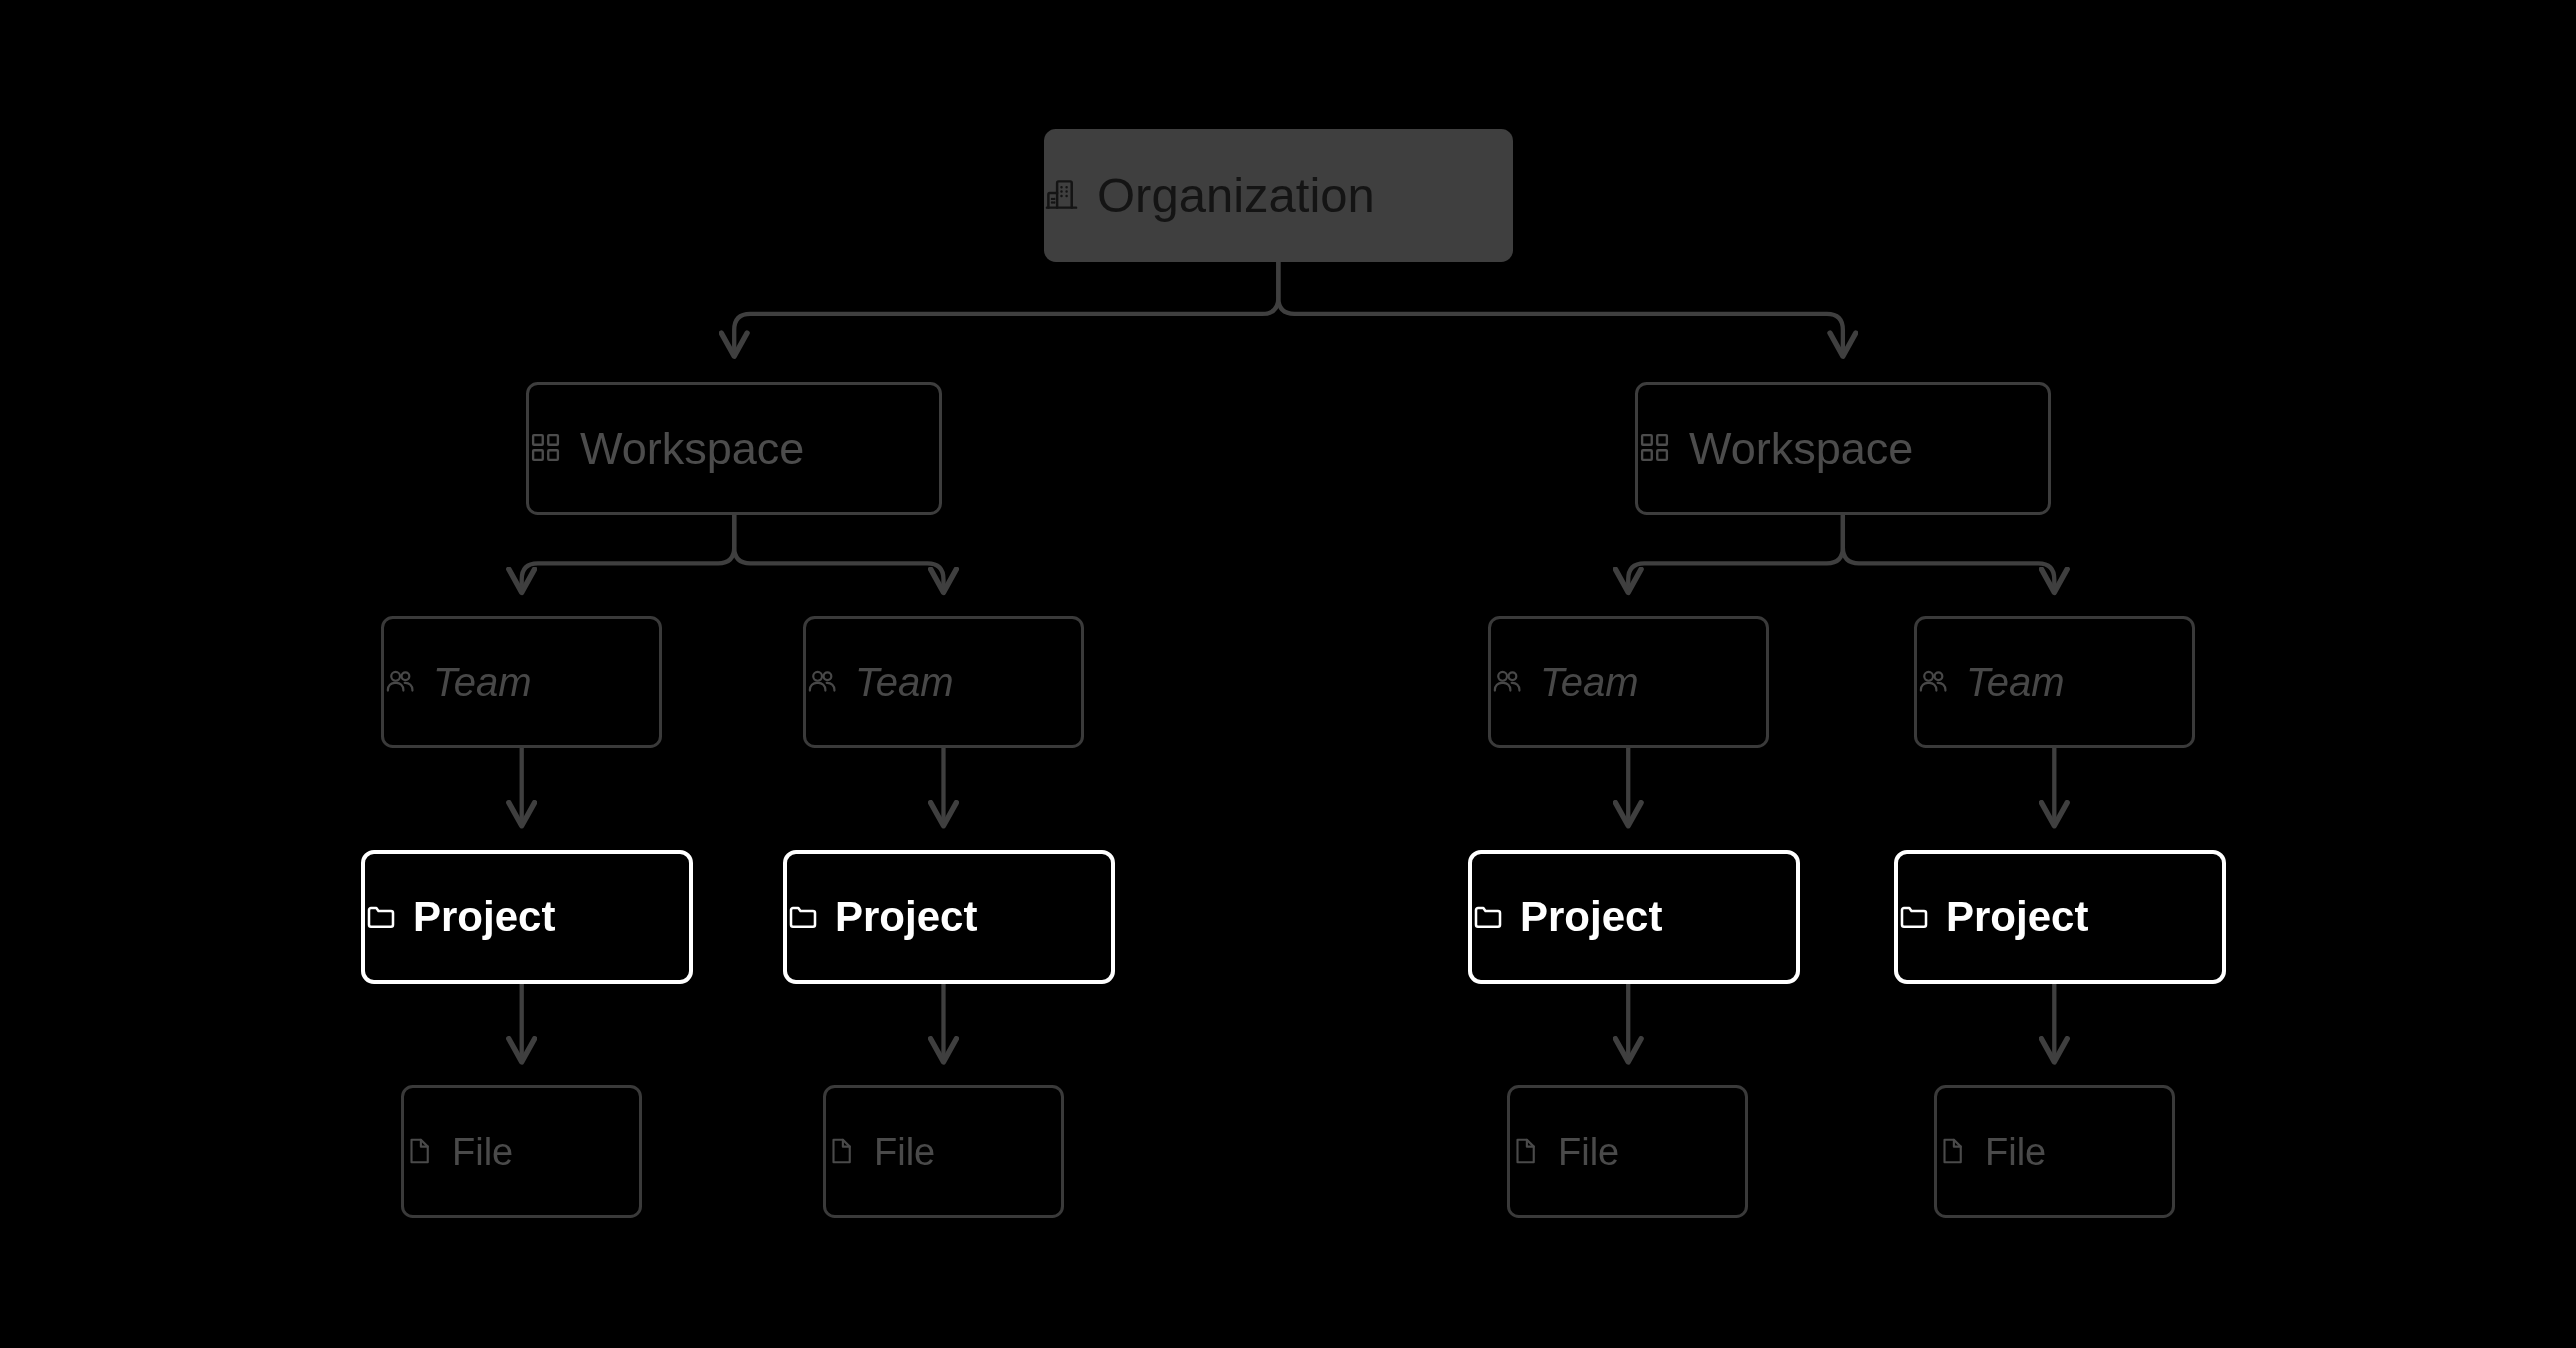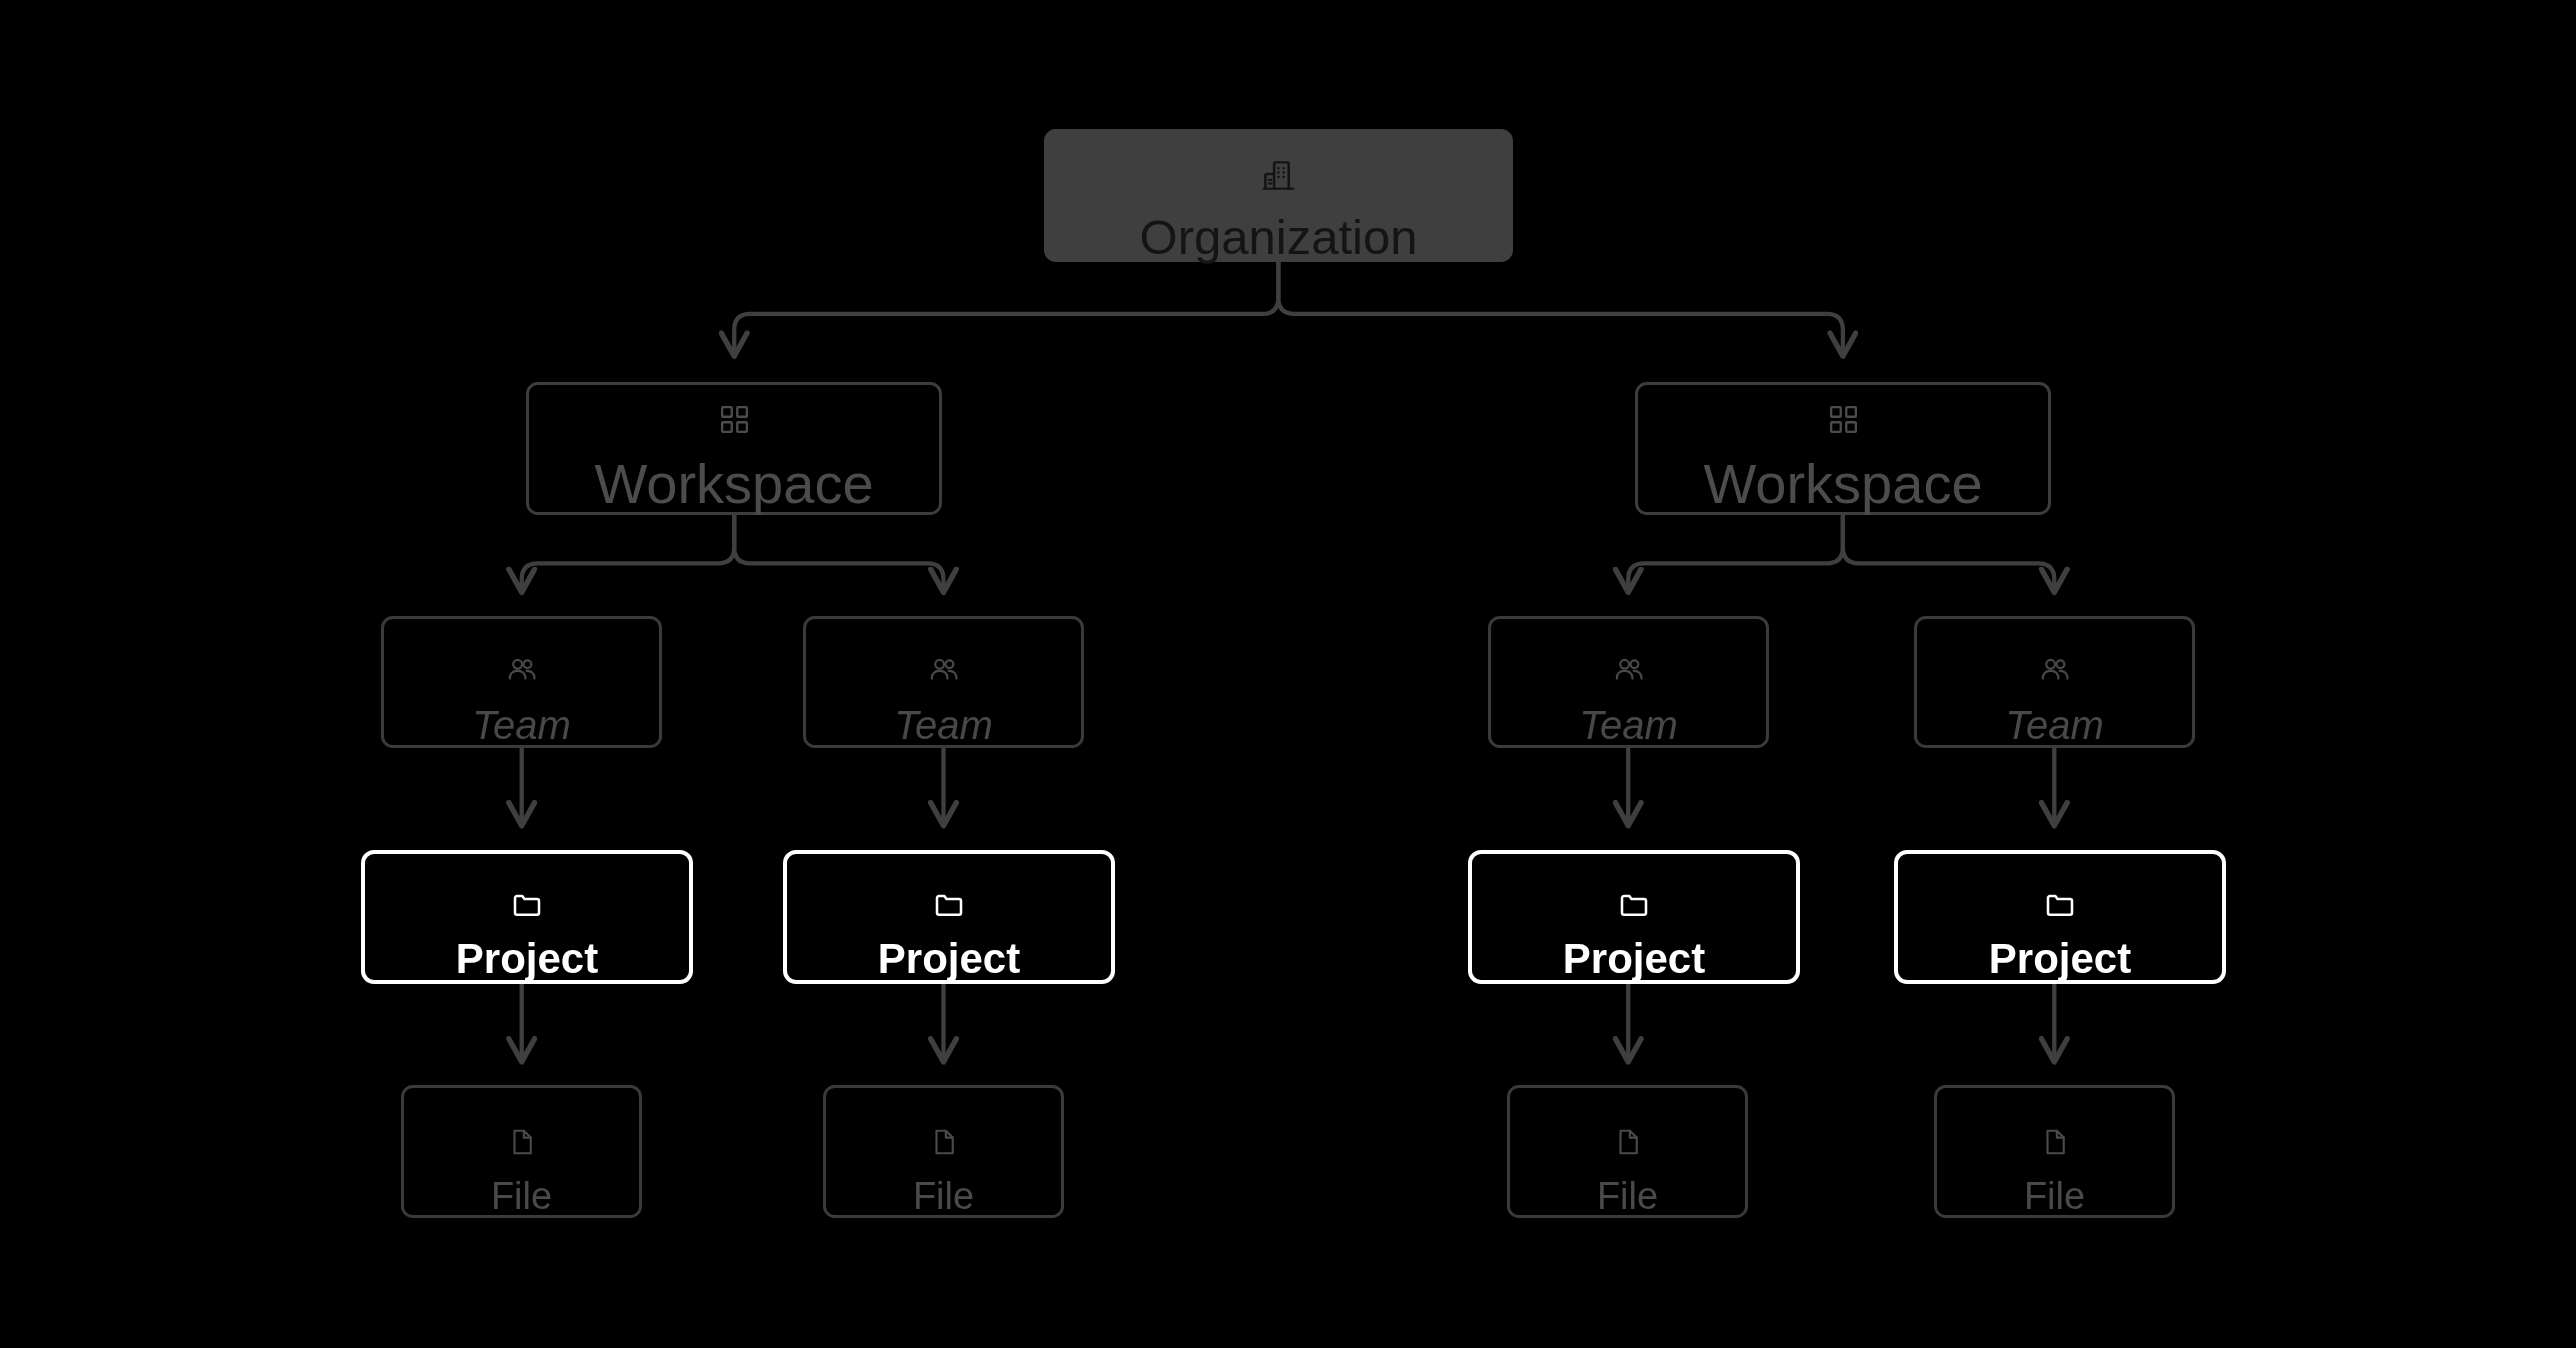--- a/index.html
+++ b/index.html
@@ -28,25 +28,24 @@
     width: 2576px;
     height: 1348px;
     pointer-events: none;
   }
 
   .node {
     position: absolute;
     box-sizing: border-box;
     display: flex;
     align-items: center;
-    justify-content: flex-end;
+    justify-content: flex-start;
     gap: 18px;
     border-radius: 11.8px;
     white-space: nowrap;
-    flex-direction: column;
   }
 
   .node .label {
     line-height: 1;
   }
 
   .node .ico {
     display: block;
     flex: 0 0 auto;
   }
@@ -58,21 +57,21 @@
     color: #141414;
   }
   .n-org .label { font-size: 49px; }
 
   
   .n-workspace {
     background: transparent;
     border: 3.2px solid #3d3d3d;
     color: #4c4c4c;
   }
-  .n-workspace .label { font-size: 56px; }
+  .n-workspace .label { font-size: 45px; }
 
   
   .n-team {
     background: transparent;
     border: 3.2px solid #3a3a3a;
     color: #484848;
   }
   .n-team .label { font-size: 40px; font-style: italic; }
 
   

